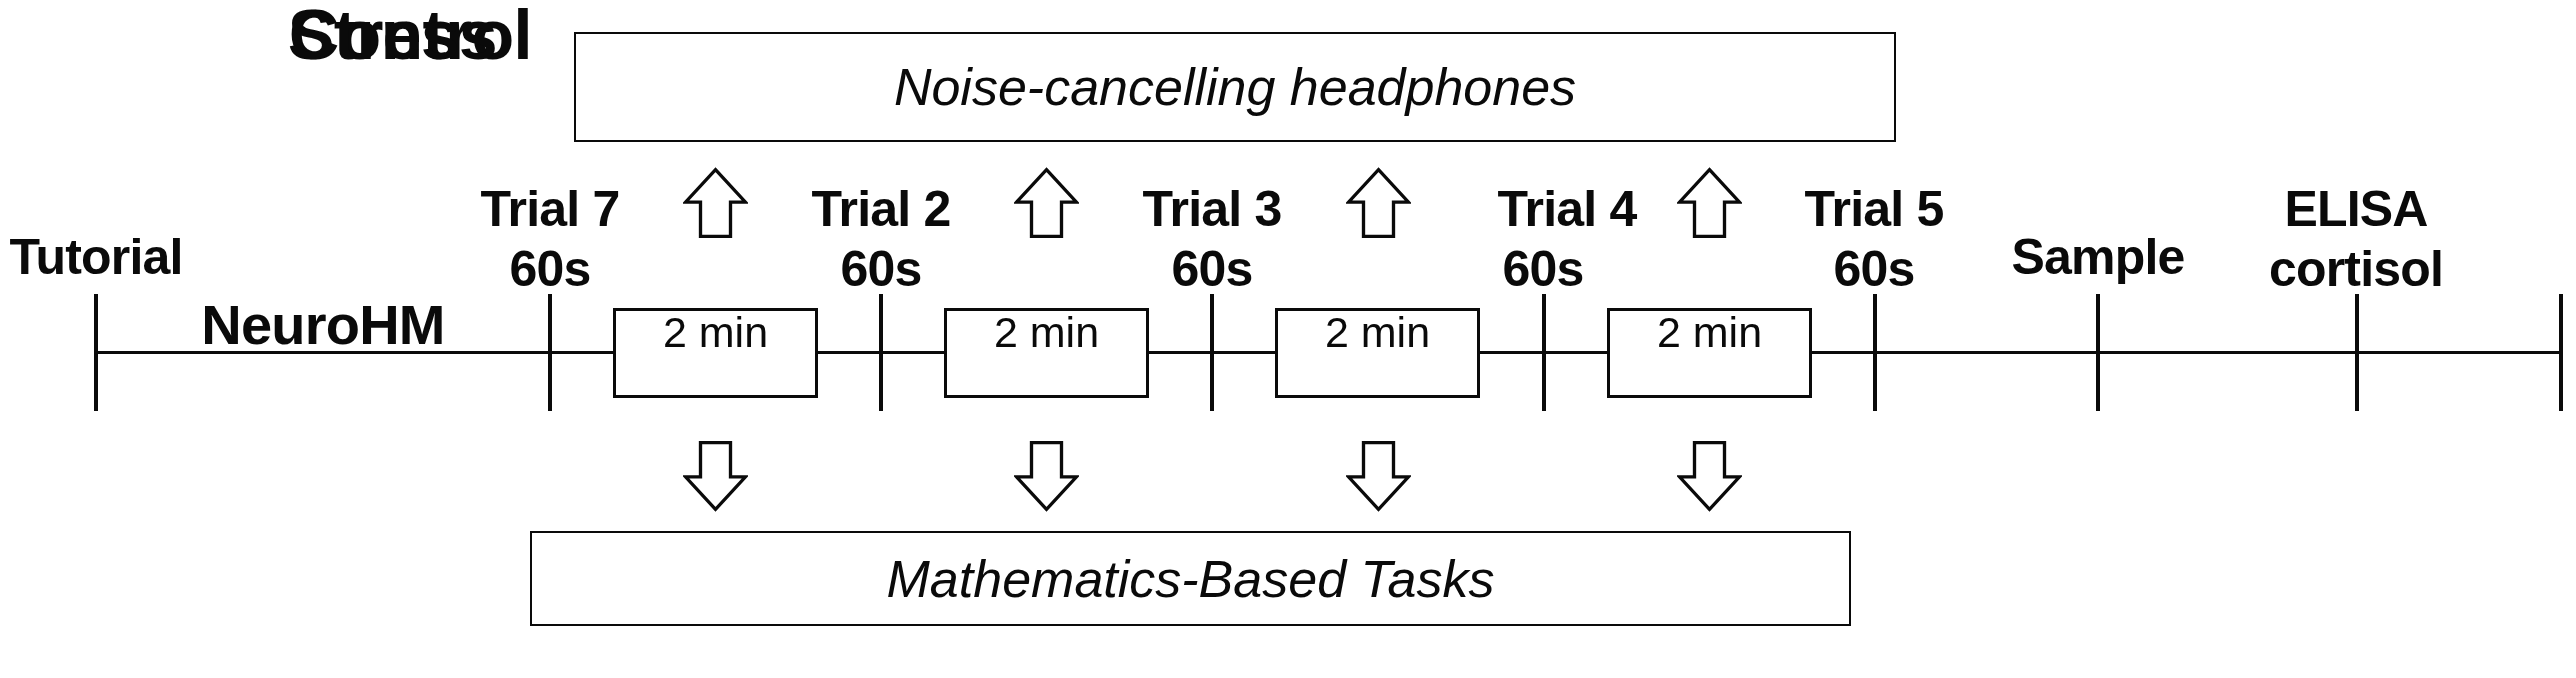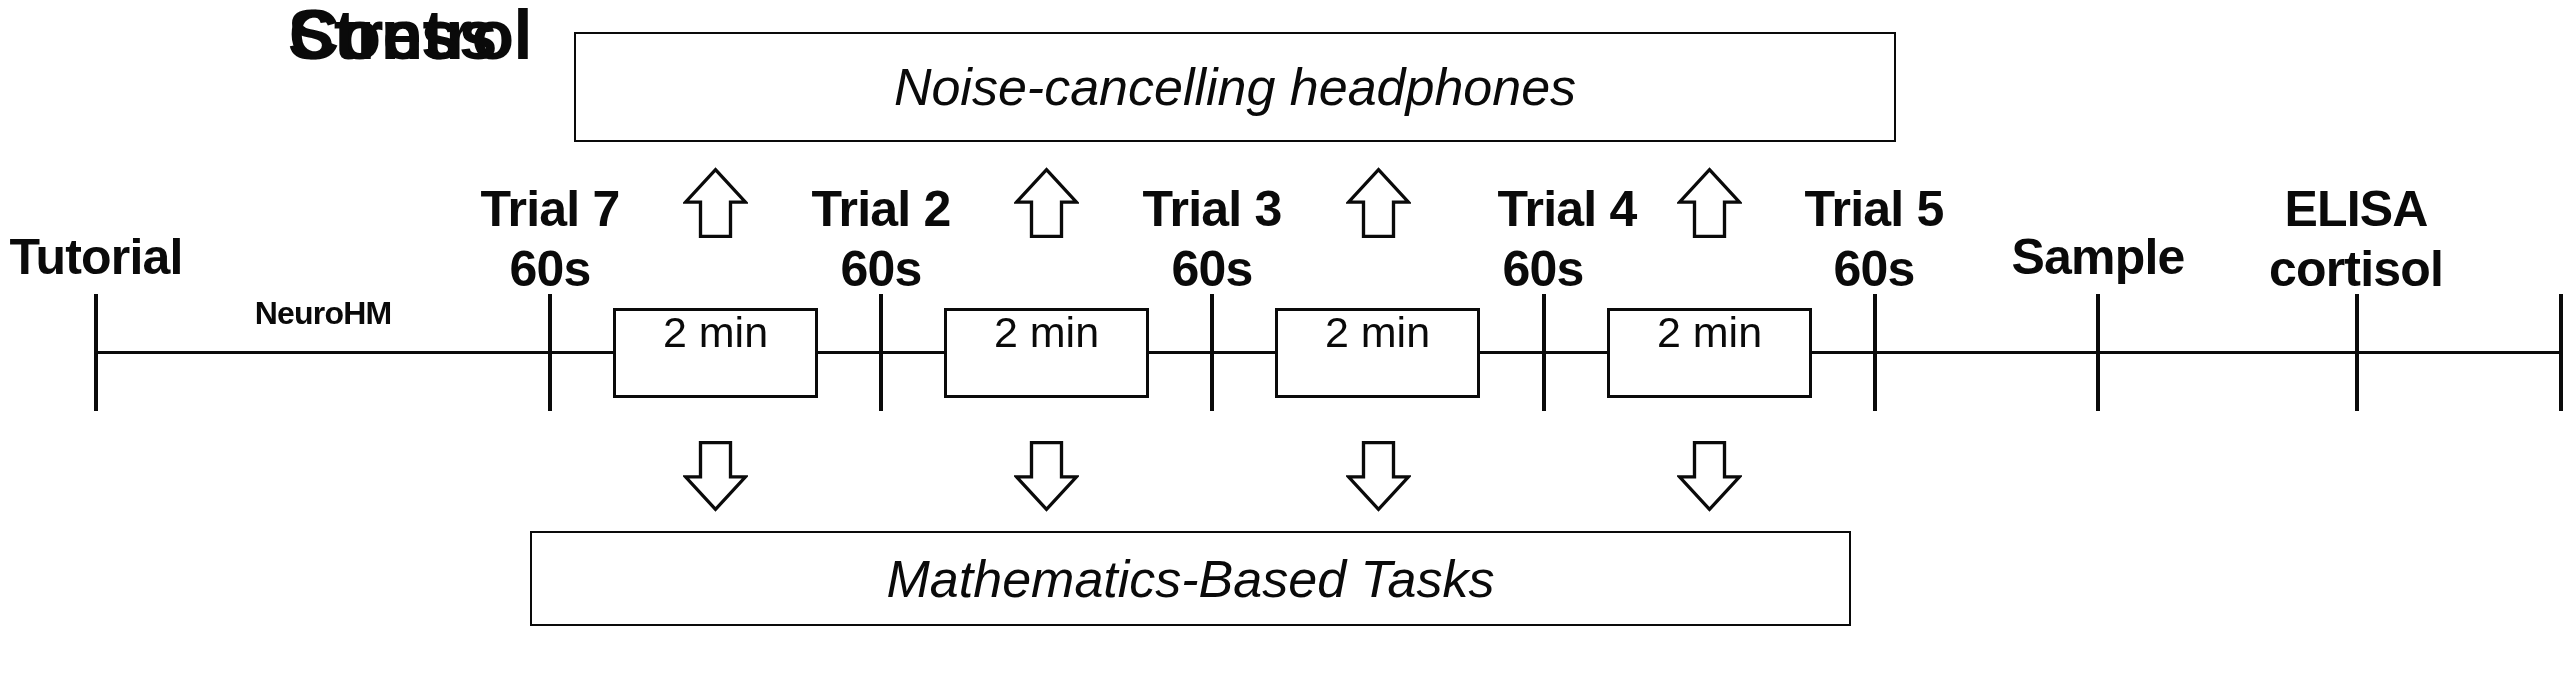--- a/index.html
+++ b/index.html
@@ -39,21 +39,21 @@
   }
   .tick{
     position:absolute;top:294px;width:4.2px;height:117px;
     background:var(--ink);
   }
   .tick-label,.tick-sub,.phase-label{
     position:absolute;width:300px;text-align:center;
     font-size:50px;font-weight:700;letter-spacing:-0.8px;
     line-height:1;white-space:nowrap;
   }
-  .phase-label{top:297px;font-size:32px;}
+  .phase-label{top:297px;font-size:56px;}
   .interval-box{
     position:absolute;top:308px;width:205px;height:90px;
     box-sizing:border-box;background:var(--bg);border:3.3px solid var(--ink);
     display:flex;align-items:flex-start;justify-content:center;
   }
   .interval-box-label{font-size:43px;font-weight:400;line-height:1;white-space:nowrap;}
   .arrow{position:absolute;width:65px;height:72px;}
   .arrow svg{display:block;}
   .arrow.down svg{transform:rotate(180deg);}
   .arrow polygon{fill:var(--bg);stroke:var(--ink);stroke-width:4;stroke-linejoin:miter;}

